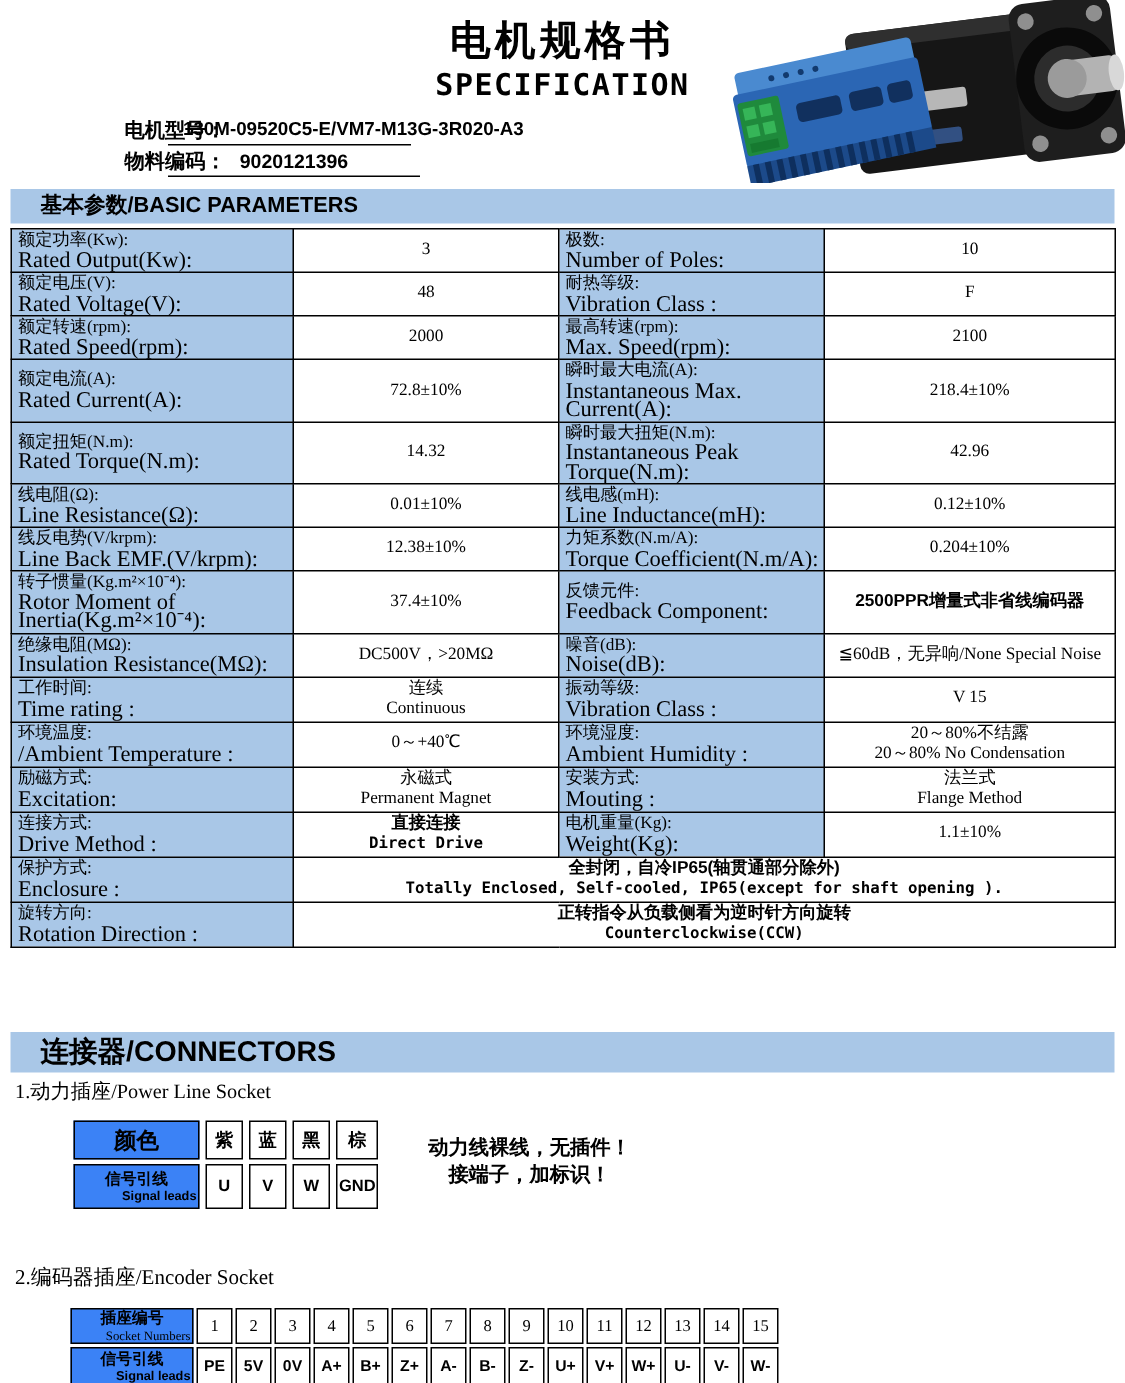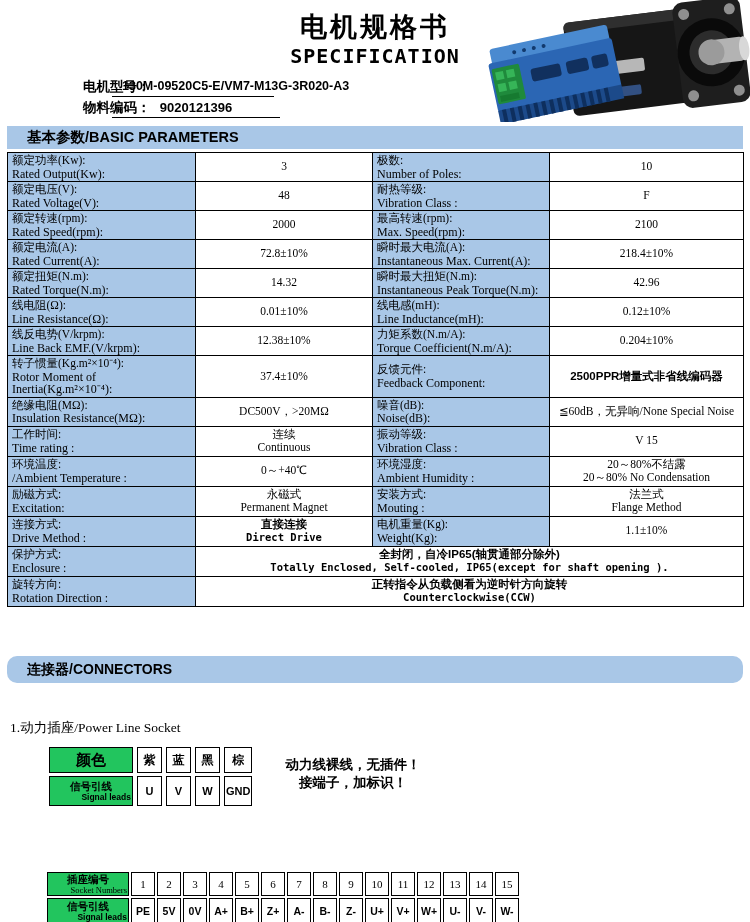--- a/index.html
+++ b/index.html
@@ -25,46 +25,46 @@
   .mval1{position:absolute;left:122px;top:79px;font-family:"Liberation Sans", sans-serif;
          font-weight:bold;font-size:12.5px;white-space:nowrap;}
   .mval2{position:absolute;left:112px;top:100px;width:168px;text-align:center;
          font-family:"Liberation Sans", sans-serif;font-weight:bold;font-size:13px;}
 
   
   .bar{position:absolute;left:7px;width:736px;background:#a9c7e7;
        font-family:Liberation Sans, sans-serif;font-weight:bold;
        padding-left:20px;box-sizing:border-box;}
   .bar-basic{top:126px;height:23px;font-size:14.5px;line-height:23px;}
-  .bar-conn{top:656px;height:27px;font-size:14px;line-height:27px;border-radius:10px;}
+  .bar-conn{top:688px;height:27px;font-size:19px;line-height:27px;}
 
   
   .basic-table{position:absolute;left:7px;top:152px;width:736px;border-collapse:collapse;
                table-layout:fixed;}
   .basic-table td{border:1.5px solid #000;vertical-align:middle;padding:1px 2px;}
   .basic-table tr{height:28.9px;}
   td.lbl{background:#a9c7e7;padding-left:4px;}
   td.lbl .zh{font-size:11.5px;line-height:13.5px;}
-  td.lbl .en{font-size:12px;line-height:12.5px;}
+  td.lbl .en{font-size:15px;line-height:12.5px;}
   td.val{text-align:center;font-size:11.5px;line-height:13.5px;background:#fff;}
   td.val .hei{font-family:"Liberation Sans", sans-serif;font-weight:bold;font-size:11.5px;}
   td.val .tech{font-family:"DejaVu Sans Mono", monospace;font-weight:bold;font-size:10.5px;}
 
   .footnote{position:absolute;left:10px;top:589px;width:732px;font-size:9px;
             line-height:12.5px;color:#111;}
 
   
   .sub-title{position:absolute;left:10px;font-size:13.5px;}
   .pwr-title{top:719px;}
   .enc-title{top:843px;font-size:14px;}
 
   .cell-table{position:absolute;border-collapse:separate;}
   .cell-table td{border:1.5px solid #000;text-align:center;vertical-align:middle;
                  background:#fff;padding:0 1px;}
-  .cell-table td.blue{background:#22c55e;}
+  .cell-table td.blue{background:#3b82f6;}
   .cell-table .l1{font-family:"Liberation Sans", sans-serif;font-weight:bold;font-size:10.5px;line-height:12px;}
   .cell-table .l2{font-size:8.5px;line-height:10px;text-align:right;}
 
   .power-table{left:45px;top:744px;border-spacing:4px 3px;}
   .power-table td{width:21px;height:24px;font-family:"Liberation Sans", sans-serif;
                   font-weight:bold;font-size:12px;}
   .power-table td.blue{width:80px;}
   .power-table .big{font-size:15px;}
   .power-table tr.r2 td{height:28px;font-size:11px;}
   .power-table td.gnd{font-size:9.5px;}
@@ -423,20 +423,21 @@
           <td class="gnd">GND</td>
         </tr>
       </tbody>
   </table>
 
   <div class="power-note">
     <div>动力线裸线，无插件！</div>
     <div>接端子，加标识！</div>
   </div>
 
+  <div class="sub-title enc-title">2.编码器插座/Encoder Socket</div>
 
   <table class="cell-table encoder-table">
     <tbody id="encoder-tbody">
         <tr class="r1">
           <td class="blue">
             <div class="l1">插座编号</div>
             <div class="l2">Socket Numbers</div>
           </td>
           <td>1</td>
           <td>2</td>

